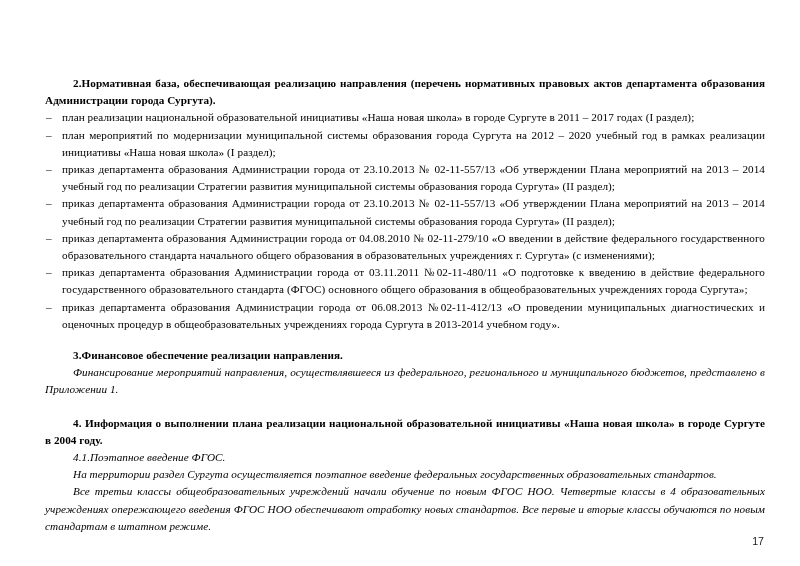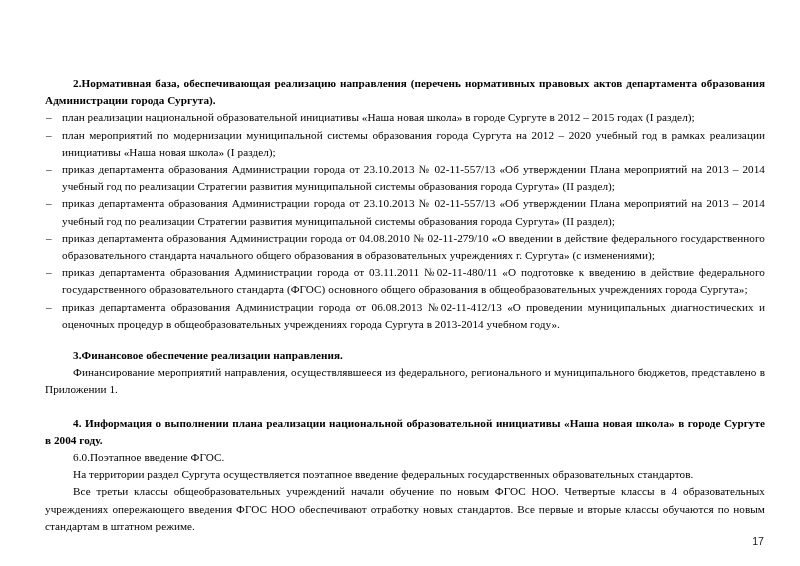--- a/index.html
+++ b/index.html
@@ -39,20 +39,21 @@
     margin: 0;
     letter-spacing: 0.05px;
   }
 
   .para {
     font-size: 11.2px;
     line-height: 17.2px;
     text-align: justify;
     margin: 0;
     letter-spacing: 0.05px;
+    font-style: italic;
   }
 
   .para-indent {
     text-indent: 28px;
   }
 
   
   .dash-list {
     list-style: none;
     margin: 0;
@@ -93,21 +94,21 @@
 <body>
 
 <div class="page">
   <div class="content">
 
     <p class="heading">2.Нормативная база, обеспечивающая реализацию направления (перечень нормативных правовых актов департамента образования Администрации города Сургута).</p>
 
     <ul class="dash-list">
       <li class="dash-item">
         <span class="dash-marker">–</span>
-        <span>план реализации национальной образовательной инициативы «Наша новая школа» в городе Сургуте в 2012 – 2015 годах (I раздел);</span>
+        <span>план реализации национальной образовательной инициативы «Наша новая школа» в городе Сургуте в 2011 – 2017 годах (I раздел);</span>
       </li>
       <li class="dash-item">
         <span class="dash-marker">–</span>
         <span>план мероприятий по модернизации муниципальной системы образования города Сургута на 2012 – 2020 учебный год в рамках реализации инициативы «Наша новая школа» (I раздел);</span>
       </li>
       <li class="dash-item">
         <span class="dash-marker">–</span>
         <span>приказ департамента образования Администрации города от 23.10.2013 № 02-11-557/13 «Об утверждении Плана мероприятий на 2013 – 2014 учебный год по реализации Стратегии развития муниципальной системы образования города Сургута» (II раздел);</span>
       </li>
       <li class="dash-item">
@@ -129,20 +130,20 @@
     </ul>
 
     <div class="gap-md"></div>
 
     <p class="heading">3.Финансовое обеспечение реализации направления.</p>
     <p class="para para-indent">Финансирование мероприятий направления, осуществлявшееся из федерального, регионального и муниципального бюджетов, представлено в Приложении 1.</p>
 
     <div class="gap-lg"></div>
 
     <p class="heading">4. Информация о выполнении плана реализации национальной образовательной инициативы «Наша новая школа» в городе Сургуте в 2004 году.</p>
-    <p class="para para-indent">6.0.Поэтапное введение ФГОС.</p>
+    <p class="para para-indent">4.1.Поэтапное введение ФГОС.</p>
     <p class="para para-indent">На территории раздел Сургута осуществляется поэтапное введение федеральных государственных образовательных стандартов.</p>
     <p class="para para-indent">Все третьи классы общеобразовательных учреждений начали обучение по новым ФГОС НОО. Четвертые классы в 4 образовательных учреждениях опережающего введения ФГОС НОО обеспечивают отработку новых стандартов. Все первые и вторые классы обучаются по новым стандартам в штатном режиме.</p>
 
   </div>
 
   <div class="page-number">17</div>
 </div>
 
 </body></html>

